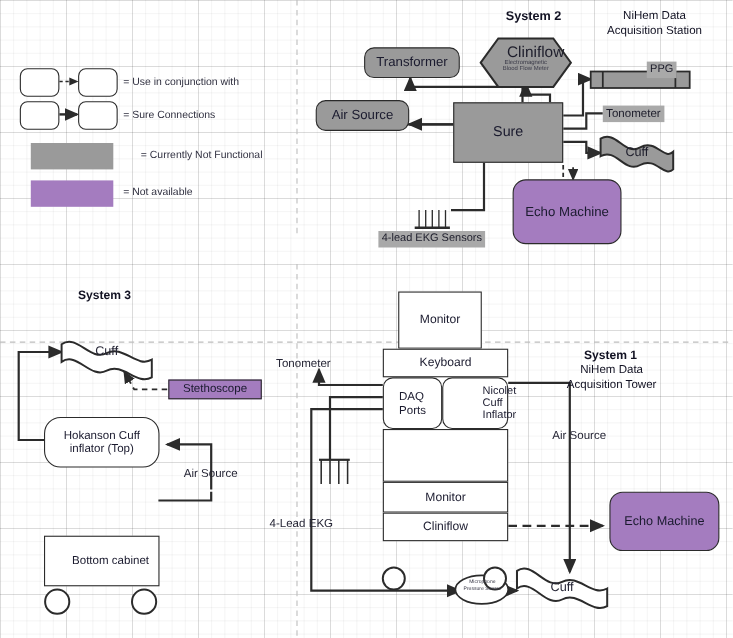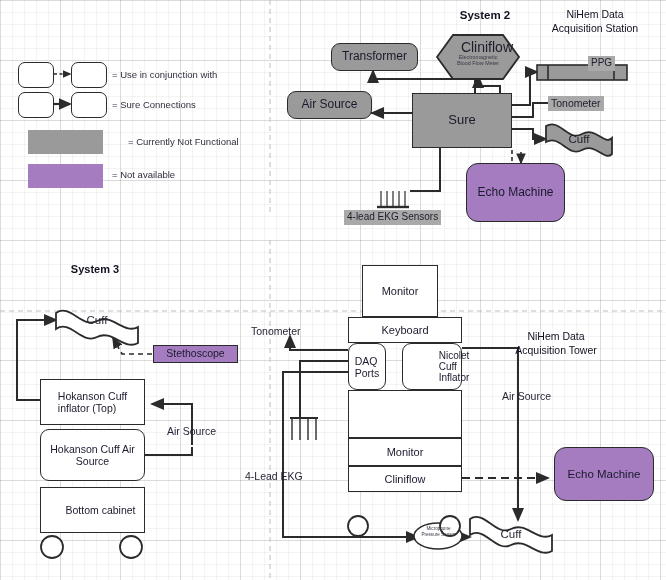--- a/index.html
+++ b/index.html
@@ -190,38 +190,37 @@
   <div class="node box-purple rnd-lg" style="left:466px;top:163px;width:99px;height:59px;font-size:12px;">Echo Machine</div>
 
   <div class="lbl lbl-shaded" style="left:344px;top:210px;font-size:10px;">4-lead EKG Sensors</div>
 
   <div class="ttl" style="left:40px;top:262px;width:110px;font-size:11px;font-weight:bold;">System 3</div>
 
   <div class="lbl" style="left:70px;top:313px;width:54px;text-align:center;font-size:11.5px;">Cuff</div>
 
   <div class="node box-purple flat" style="left:153px;top:345px;width:85px;height:18px;font-size:10.5px;">Stethoscope</div>
 
-  <div class="tower-seg" style="left:40px;top:379px;width:105px;height:46px;font-size:10.5px;white-space:pre-line;">Hokanson Cuff
+  <div class="tower-seg" style="left:40px;top:379px;width:105px;height:46px;font-size:10.5px;white-space:pre-line;text-align:center;border-radius:15px;">Hokanson Cuff
 inflator (Top)</div>
 
-  <div class="tower-seg rnd" style="left:40px;top:429px;width:105px;height:52px;font-size:10.5px;white-space:pre-line;text-align:center;">Hokanson Cuff Air
-Source</div>
 
   <div class="tower-seg" style="left:40px;top:487px;width:105px;height:46px;font-size:10.5px;padding-left:16px;">Bottom cabinet</div>
 
   <div class="lbl" style="left:167px;top:425px;font-size:10.5px;">Air Source</div>
 
+  <div class="ttl" style="left:500px;top:316px;width:110px;font-size:11px;font-weight:bold;">System 1</div>
   <div class="ttl" style="left:495px;top:330px;width:122px;font-size:10.5px;white-space:pre-line;">NiHem Data
 Acquisition Tower</div>
 
   <div class="tower-seg" style="left:362px;top:265px;width:76px;height:52px;font-size:11px;">Monitor</div>
 
   <div class="tower-seg" style="left:348px;top:317px;width:114px;height:26px;font-size:11px;">Keyboard</div>
 
-  <div class="tower-seg rnd" style="left:348px;top:343px;width:38px;height:47px;font-size:10.5px;white-space:pre-line;">DAQ
+  <div class="tower-seg rnd" style="left:348px;top:343px;width:54px;height:47px;font-size:10.5px;white-space:pre-line;">DAQ
 Ports</div>
 
   <div class="tower-seg rnd" style="left:402px;top:343px;width:60px;height:47px;font-size:10px;white-space:pre-line;padding-left:44px;">Nicolet
 Cuff
 Inflator</div>
 
   <div class="tower-seg" style="left:348px;top:390px;width:114px;height:48px;font-size:10.5px;"></div>
 
   <div class="tower-seg" style="left:348px;top:438px;width:114px;height:28px;font-size:11px;">Monitor</div>
 

